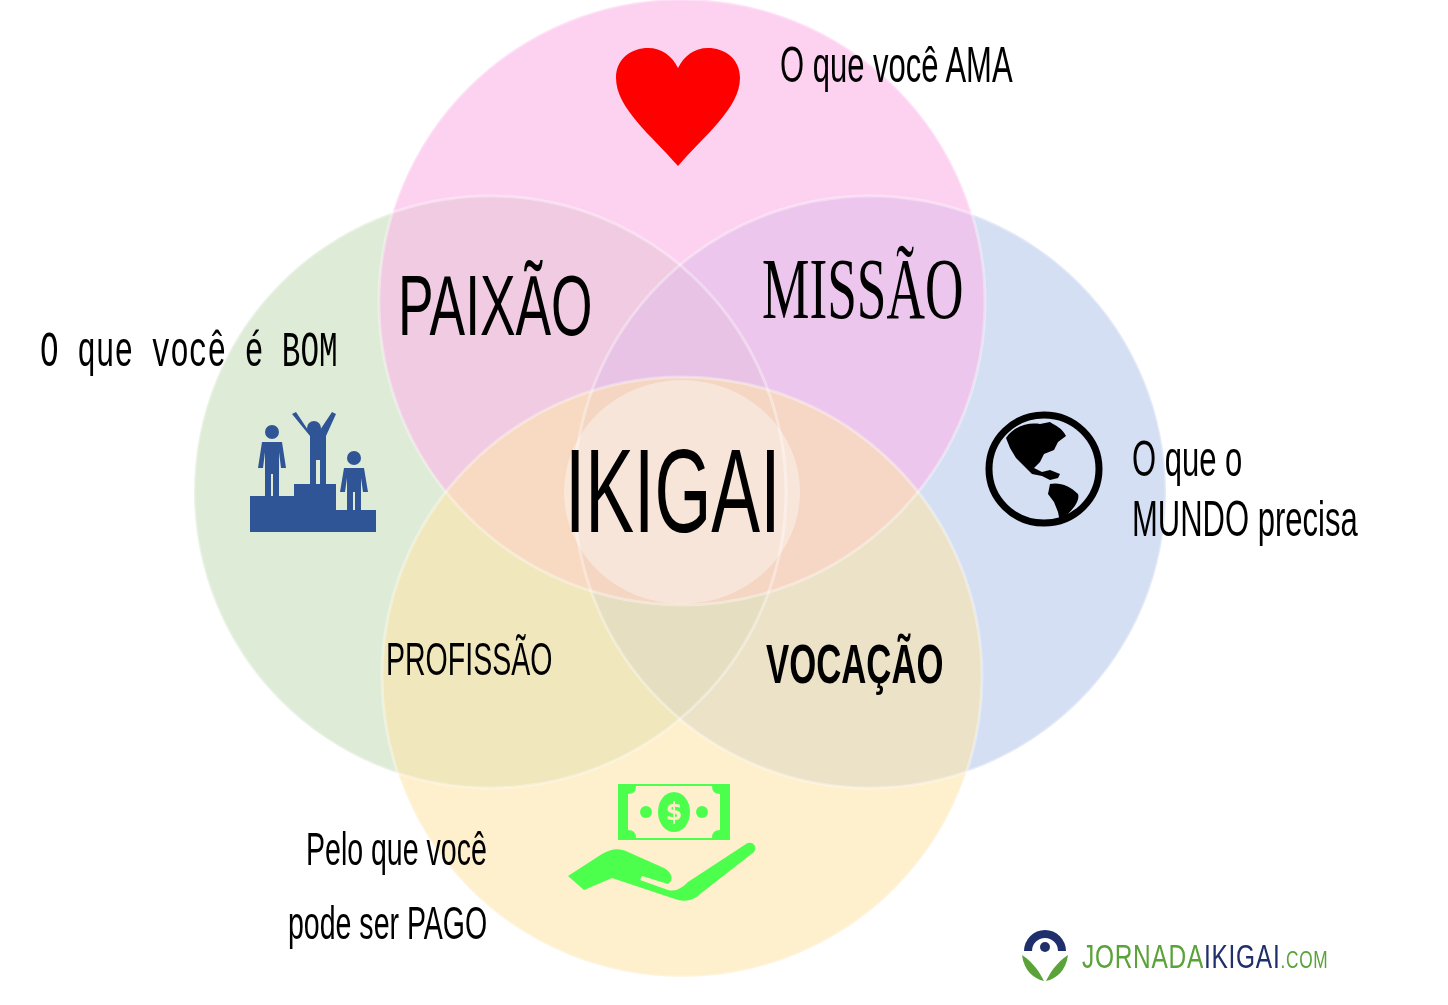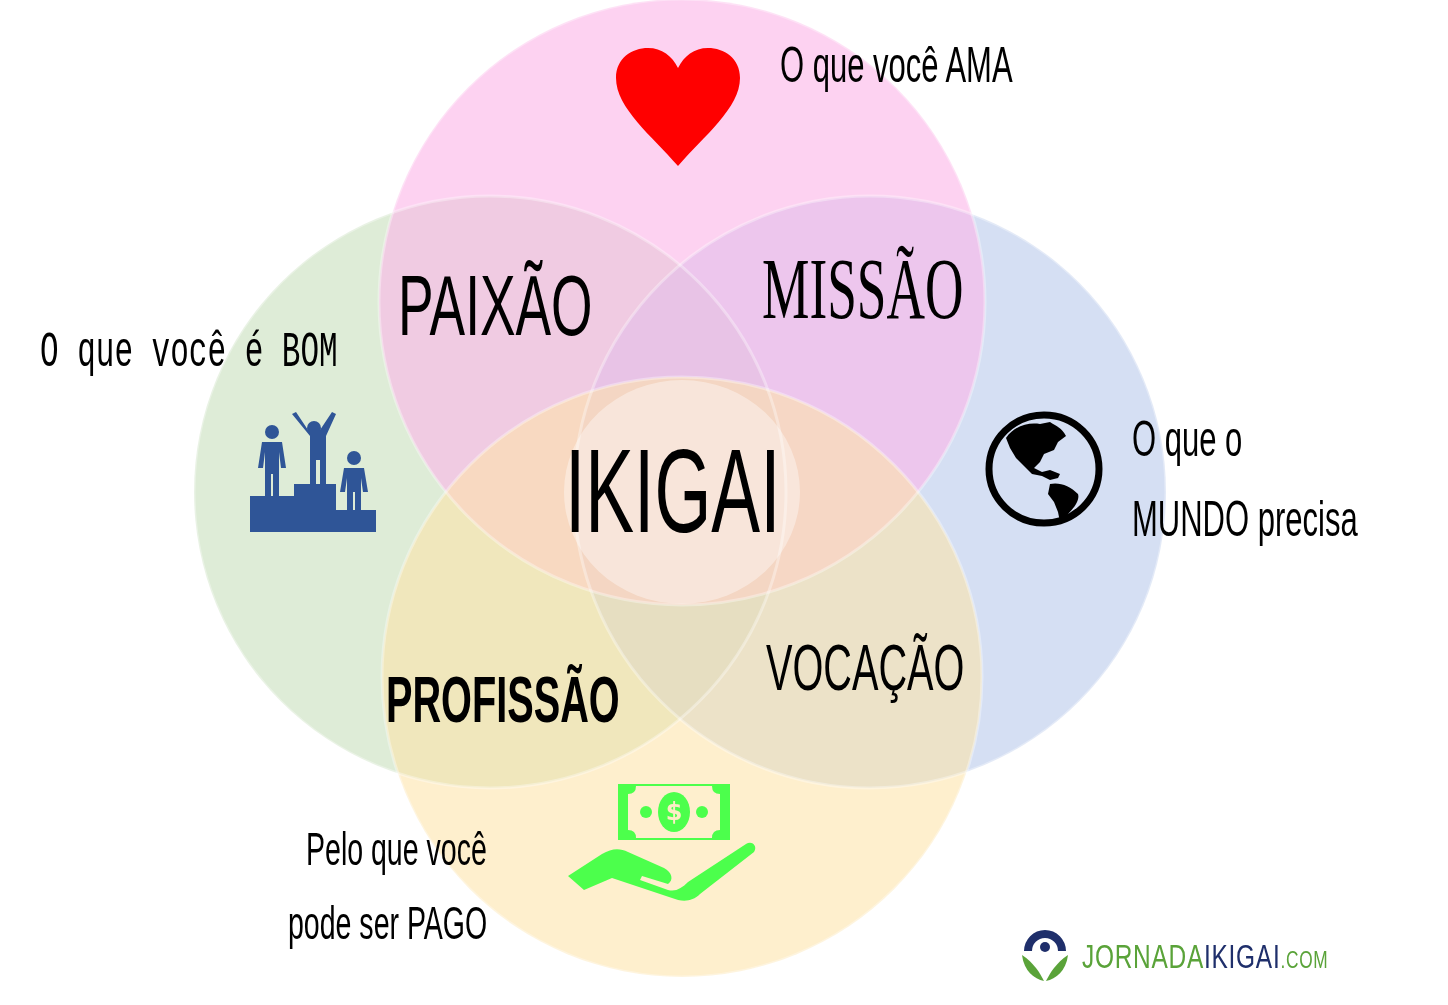--- a/index.html
+++ b/index.html
@@ -84,32 +84,32 @@
   <div class="lbl center" style="left:565px;top:432px;">
     <span class="cond">IKIGAI</span>
   </div>
 
   <svg class="icon" style="left:984px;top:410px;" width="120" height="118" viewBox="0 0 120 118">
     <ellipse cx="60" cy="59" rx="55" ry="54" fill="none" stroke="#000" stroke-width="7"></ellipse>
     <path d="M22 28 C30 16 44 12 56 14 L66 12 C72 16 78 18 82 26 L74 32 L70 40 L60 44 L56 52 L50 58 L58 62 L66 60 L76 64 L74 68 L66 70 L58 66 L48 64 L40 56 L32 48 L26 38 Z" fill="#000"></path>
     <path d="M66 74 C76 72 86 76 94 84 C96 90 90 98 84 104 L76 112 L74 102 L70 92 L64 84 Z" fill="#000"></path>
   </svg>
 
-  <div class="lbl desc" style="left:1132px;top:414px;">
+  <div class="lbl desc" style="left:1132px;top:434px;">
     <span class="cond">O que o</span>
   </div>
   <div class="lbl desc" style="left:1132px;top:494px;">
     <span class="cond">MUNDO precisa</span>
   </div>
 
-  <div class="lbl region" style="left:386px;top:668px;font-size:64px;font-weight:bold;">
+  <div class="lbl region" style="left:386px;top:636px;font-size:46px;">
     <span class="cond">PROFISSÃO</span>
   </div>
 
-  <div class="lbl region" style="left:766px;top:636px;font-size:64px;">
+  <div class="lbl region" style="left:766px;top:636px;font-size:56px;font-weight:bold;">
     <span class="cond">VOCAÇÃO</span>
   </div>
 
   <svg class="icon" style="left:568px;top:784px;" width="190" height="130" viewBox="0 0 190 130">
     <g fill="#4cff4c">
       <path d="M50 0 h112 v56 h-112 z M60 10 q8 0 8 -8 h76 q0 8 8 8 v36 q-8 0 -8 8 h-76 q0 -8 -8 -8 z" fill-rule="evenodd"></path>
       <ellipse cx="106" cy="28" rx="16" ry="20"></ellipse>
       <circle cx="78" cy="28" r="6"></circle>
       <circle cx="134" cy="28" r="6"></circle>
       <path d="M0 92 L34 70 C44 64 52 64 60 68 L96 84 C104 88 106 96 100 100 L74 92 L72 96 L100 106 C108 108 114 104 120 98 L178 60 C184 56 190 62 186 68 L132 110 C124 118 114 118 104 114 L44 94 L16 106 Z"></path>

